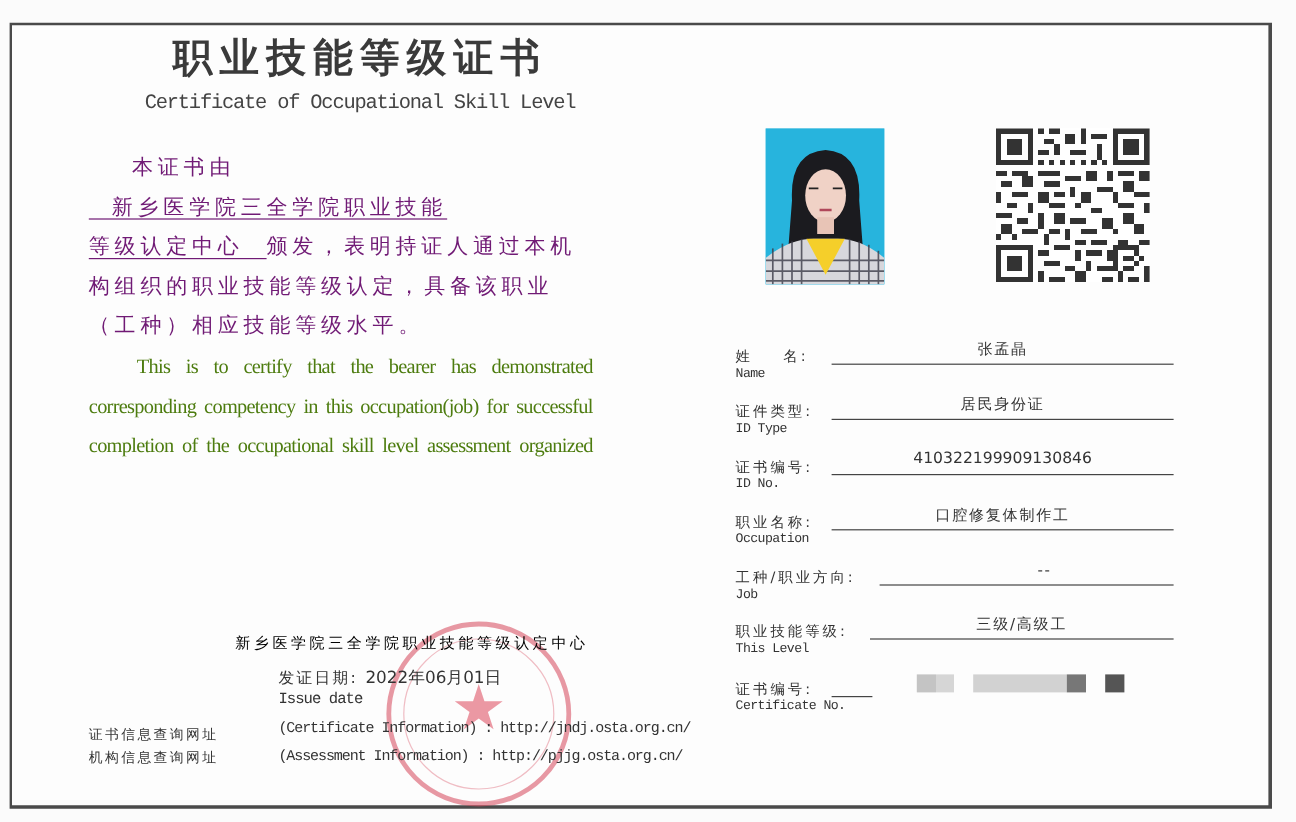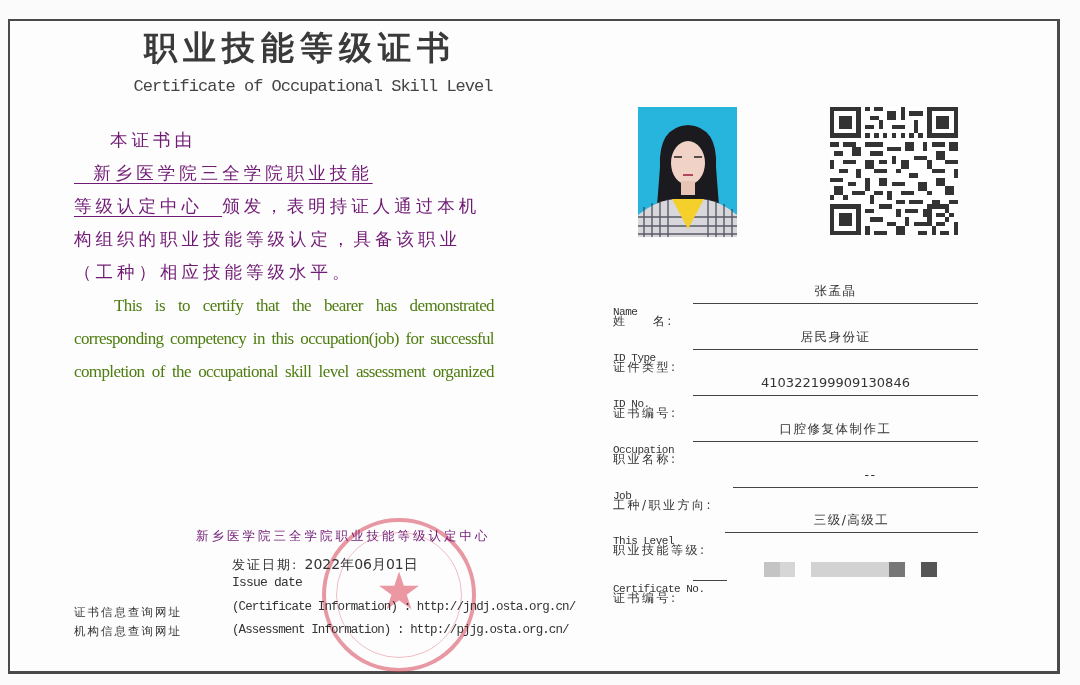--- a/index.html
+++ b/index.html
@@ -14,58 +14,58 @@
     border:2px solid #4a4a4a; border-right-width:3px; border-bottom-width:3px;
     background:#fdfdfd; box-sizing:border-box;
   }
   .abs { position:absolute; }
   .title-cn {
     left:0; width:600px; top:26px; text-align:center;
     font-family:"DejaVu Sans", sans-serif; font-size:33px; letter-spacing:6px;
     color:#3a3a3a; font-weight:bold;
   }
   .title-en {
-    left:13px; width:600px; top:77px; text-align:center;
+    left:0; width:600px; top:77px; text-align:center;
     font-family:"Liberation Mono","DejaVu Sans Mono", monospace; font-size:17px;
     letter-spacing:-1px; color:#444;
   }
   .para-cn {
     left:74px; top:124px; width:420px;
     font-family:"DejaVu Sans", sans-serif; font-size:17.5px; line-height:33px;
     letter-spacing:4px; color:#701a75;
   }
   .para-cn .u { text-decoration:underline; text-underline-offset:4px; }
   .para-en {
     left:74px; top:289px; width:420px;
     font-family:Liberation Serif, serif; font-size:17px;
     line-height:33px; text-align:justify; text-align-last:justify; color:#4d7c0f;
     letter-spacing:-0.6px;
   }
   .para-en .last { text-align-last:left; display:block; }
   .para-en .u { text-decoration:underline; text-underline-offset:4px; }
   .issuer {
     left:196px; top:528px; font-family:"DejaVu Sans", sans-serif; font-size:12.5px;
-    letter-spacing:3px; color:#701a75;
+    letter-spacing:3px; color:#000000;
   }
   .issue-date {
     left:232px; top:556px; font-family:"DejaVu Sans", sans-serif; font-size:13px; color:#333;
   }
   .issue-date-en { left:232px; top:575px; font-size:13px; font-family:"Liberation Mono", monospace; letter-spacing:-0.8px; color:#333;}
   .lbl-cn { font-family:"DejaVu Sans", sans-serif; font-size:11.5px; letter-spacing:2px; color:#333; }
   .lbl-url { font-family:"Liberation Mono", monospace; font-size:12.5px; letter-spacing:-0.9px; color:#333; }
   .photo {
     left:638px; top:107px; width:99px; height:130px; background:#27b4dd; overflow:hidden;
   }
   .qr {
     left:830px; top:107px; width:128px; height:128px; background:#fff;
   }
   .field { position:absolute; left:613px; width:365px; }
   .field .cn {
     font-family:"DejaVu Sans", sans-serif; font-size:12px; letter-spacing:2.5px; color:#333;
-    position:absolute; left:0; top:0; white-space:nowrap;margin-top:24px;
+    position:absolute; left:0; top:0; white-space:nowrap;
   }
   .field .en {
     font-family:"Liberation Mono", monospace; font-size:11px; letter-spacing:-0.5px; color:#333;
     position:absolute; left:0; top:17px; white-space:nowrap;
   }
   .field .line {
     position:absolute; top:14px; right:0; border-bottom:1.5px solid #444;
   }
   .field .val {
     position:absolute; top:-6px; right:0; text-align:center;

